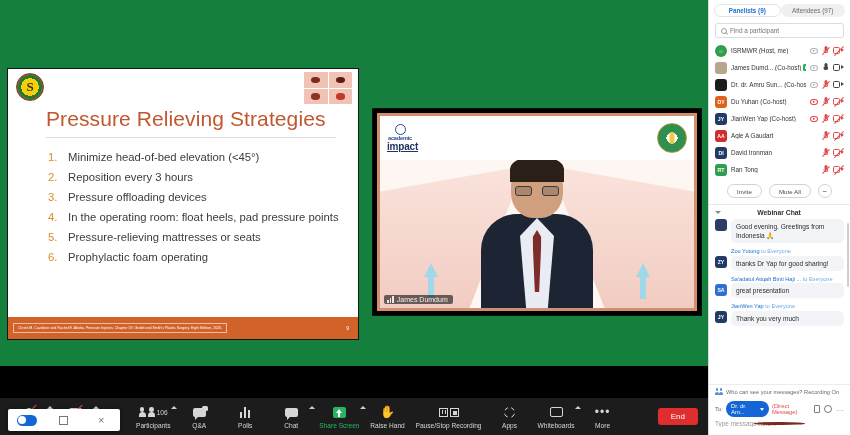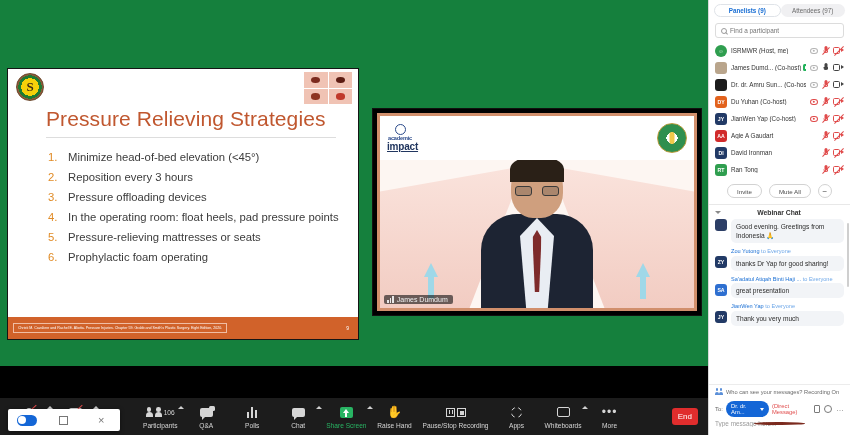--- a/index.html
+++ b/index.html
@@ -155,21 +155,21 @@
   }
   .tb-ico { height: 15px; display: flex; align-items: center; justify-content: center; position: relative; }
   .tb-lbl { font-size: 6.6px; margin-top: 2px; white-space: nowrap; }
   .tb-caret {
     position: absolute; right: -1px; top: 8px; width: 0; height: 0;
     border-left: 3px solid transparent; border-right: 3px solid transparent; border-bottom: 3.4px solid #cfcfcf;
   }
   .tb-green { color: #28b463; }
   .tb-spacer { flex: 1; }
   .end-btn {
-    background: #e02d2d; color: #fff; font-size: 8px; padding: 4px 6px; border-radius: 3px;
+    background: #e02d2d; color: #fff; font-size: 8px; padding: 4px 13px; border-radius: 3px;
     border: none; cursor: pointer; margin-right: 4px;
   }
   .slash { position: absolute; left: 50%; top: 50%; width: 20px; height: 1.4px; background: #e04b4b;
     transform: translate(-50%,-50%) rotate(-42deg); }
   .mic-shape { width: 6px; height: 9px; border-radius: 3px; background: #d6d6d6; position: relative; }
   .mic-shape::after { content:""; position:absolute; left:50%; transform:translateX(-50%); bottom:-4px; width:9px; height:4px;
     border: 1.3px solid #d6d6d6; border-top: none; border-radius: 0 0 6px 6px; }
   .cam-shape { width: 13px; height: 9px; background: #d6d6d6; border-radius: 2px; position: relative; }
   .cam-shape::after { content:""; position:absolute; right:-5px; top:1px; border-top:3.5px solid transparent;
     border-bottom:3.5px solid transparent; border-left:5px solid #d6d6d6; }

